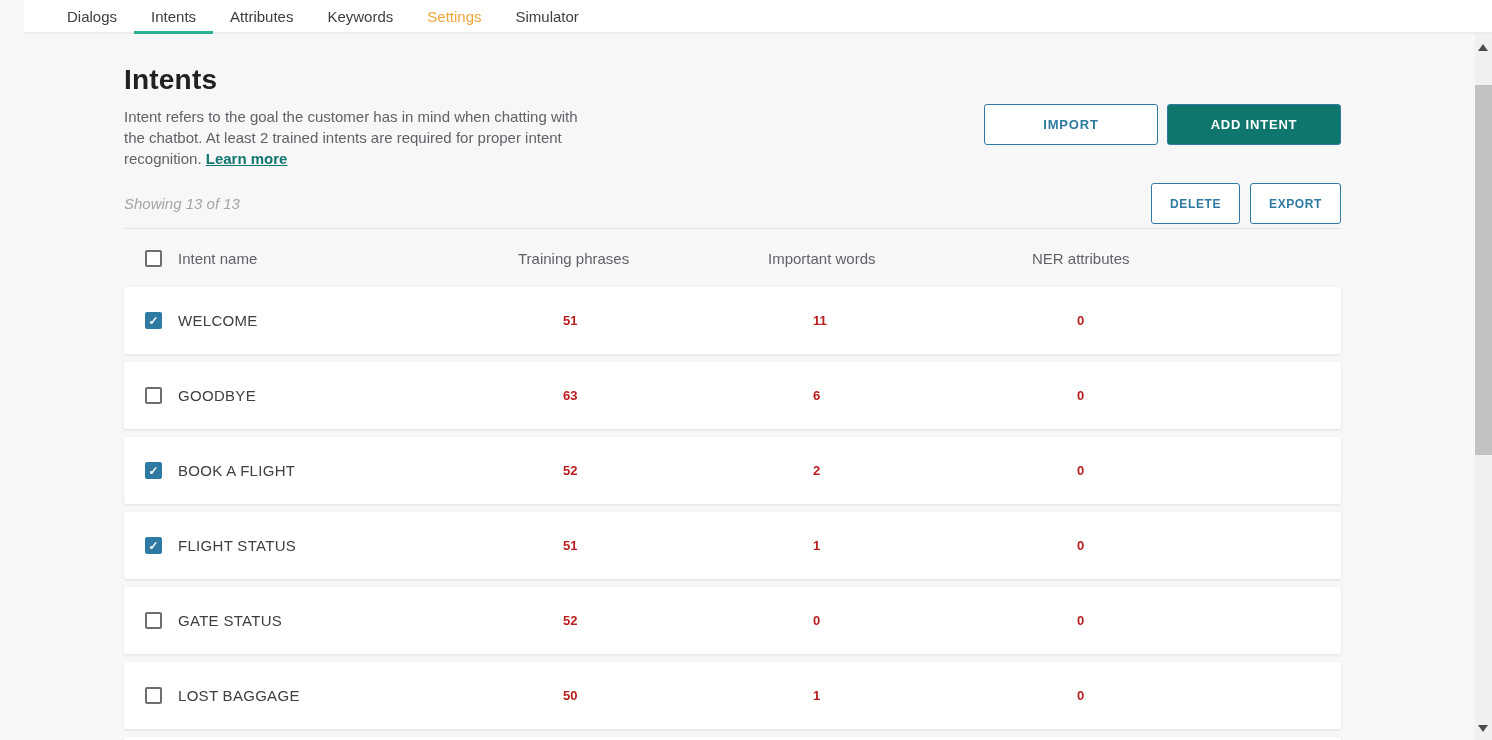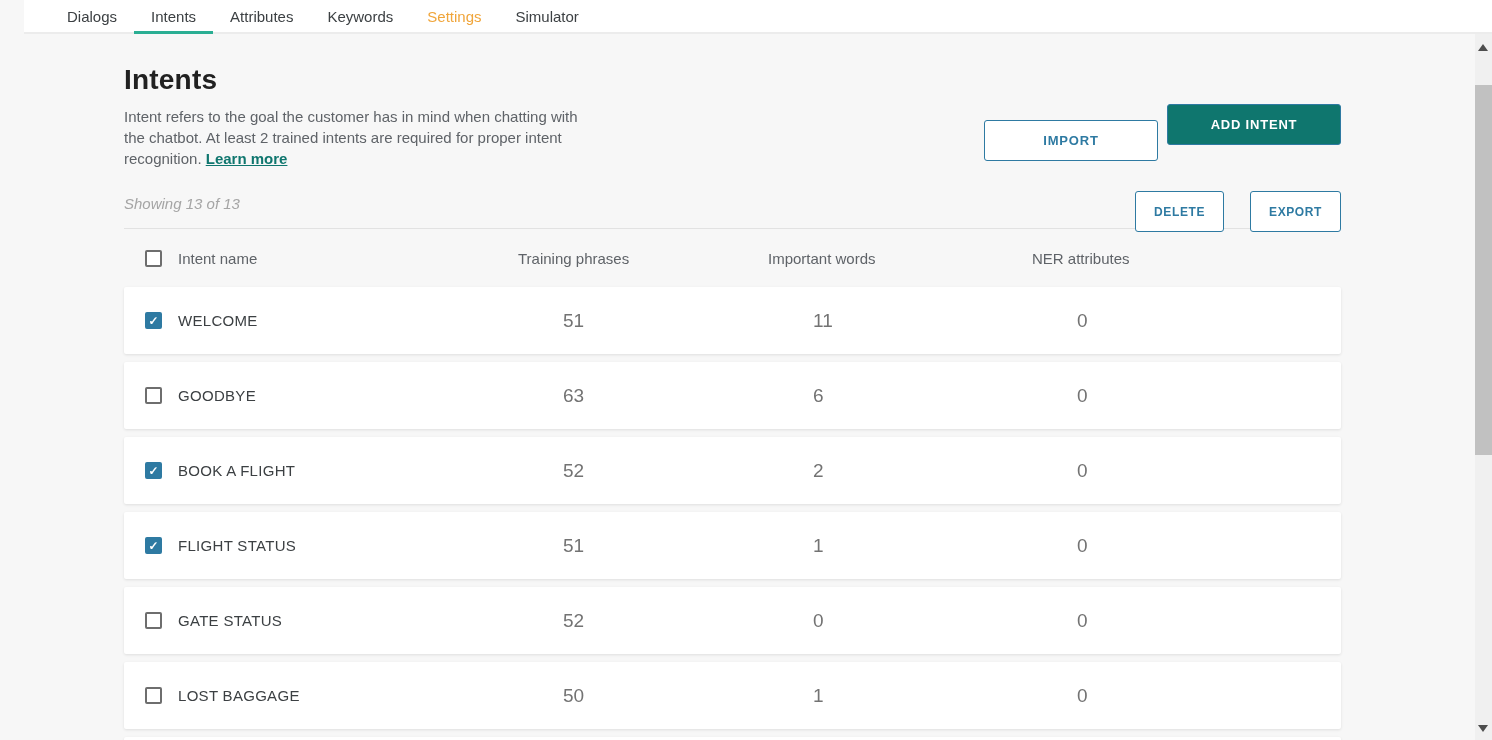--- a/index.html
+++ b/index.html
@@ -108,21 +108,20 @@
     border-radius: 3px;
     font-weight: 700;
     letter-spacing: 0.8px;
     cursor: pointer;
     user-select: none;
   }
   .btn-outline {
     background: #ffffff;
     border: 1px solid #2e7aa2;
     color: #2e7aa2;
-    margin-top: 16px;
   }
   .btn-filled {
     background: #0f766e;
     border: 1px solid #2e7aa2;
     color: #ffffff;
   }
   .btn-lg { width: 174px; font-size: 13px; }
   .btn-sm { padding: 0 18px; font-size: 12px; letter-spacing: 0.6px; }
 
   .showing-row {
@@ -130,21 +129,21 @@
     height: 41px;
     display: flex;
     align-items: center;
     justify-content: space-between;
   }
   .showing-text {
     font-size: 15px;
     color: #a5a5a5;
     font-style: italic;
   }
-  .list-actions { display: flex; gap: 26px; text-align: center; }
+  .list-actions { display: flex; gap: 10px; text-align: center; }
 
   .divider {
     margin-top: 4px;
     height: 1px;
     background: #e2e2e2;
   }
 
   
   .grid-row {
     display: grid;
@@ -189,22 +188,23 @@
     border-radius: 2px;
     box-shadow: 0 1px 3px rgba(0,0,0,0.10);
     cursor: pointer;
   }
   .row-name {
     font-size: 15px;
     color: #3c4043;
     letter-spacing: 0.3px;
   }
   .row-num {
-    font-size: 19px;
-    color: #737373;
+    font-size: 13px;
+    color: #b91c1c;
+    font-weight: bold;
   }
   .row-partial {
     background: #ffffff;
     height: 20px;
     border-radius: 2px;
     box-shadow: 0 1px 3px rgba(0,0,0,0.10);
   }
 </style>
 </head>
 <body>

